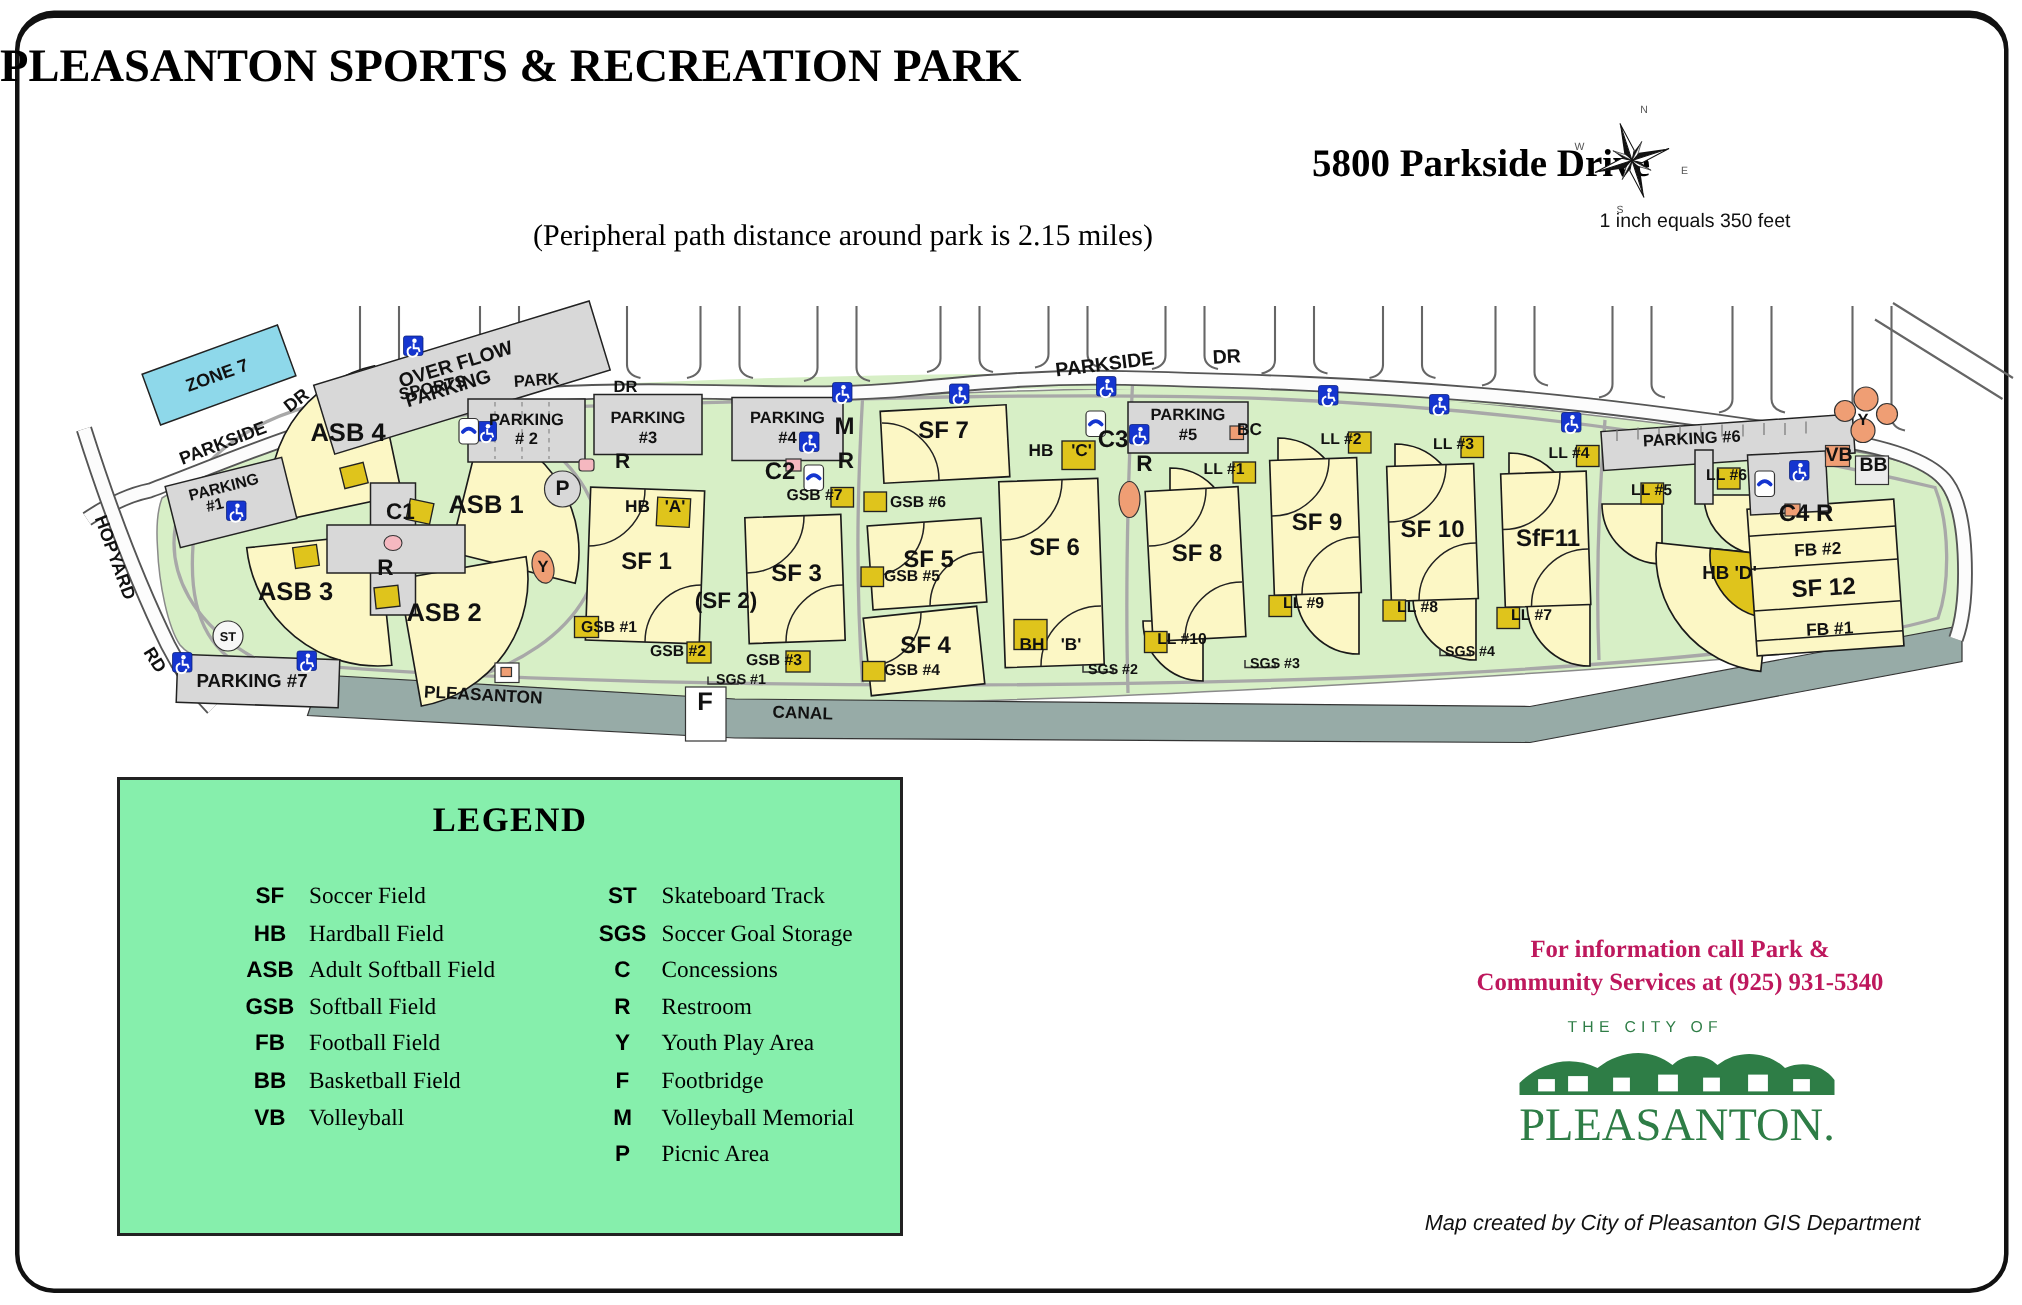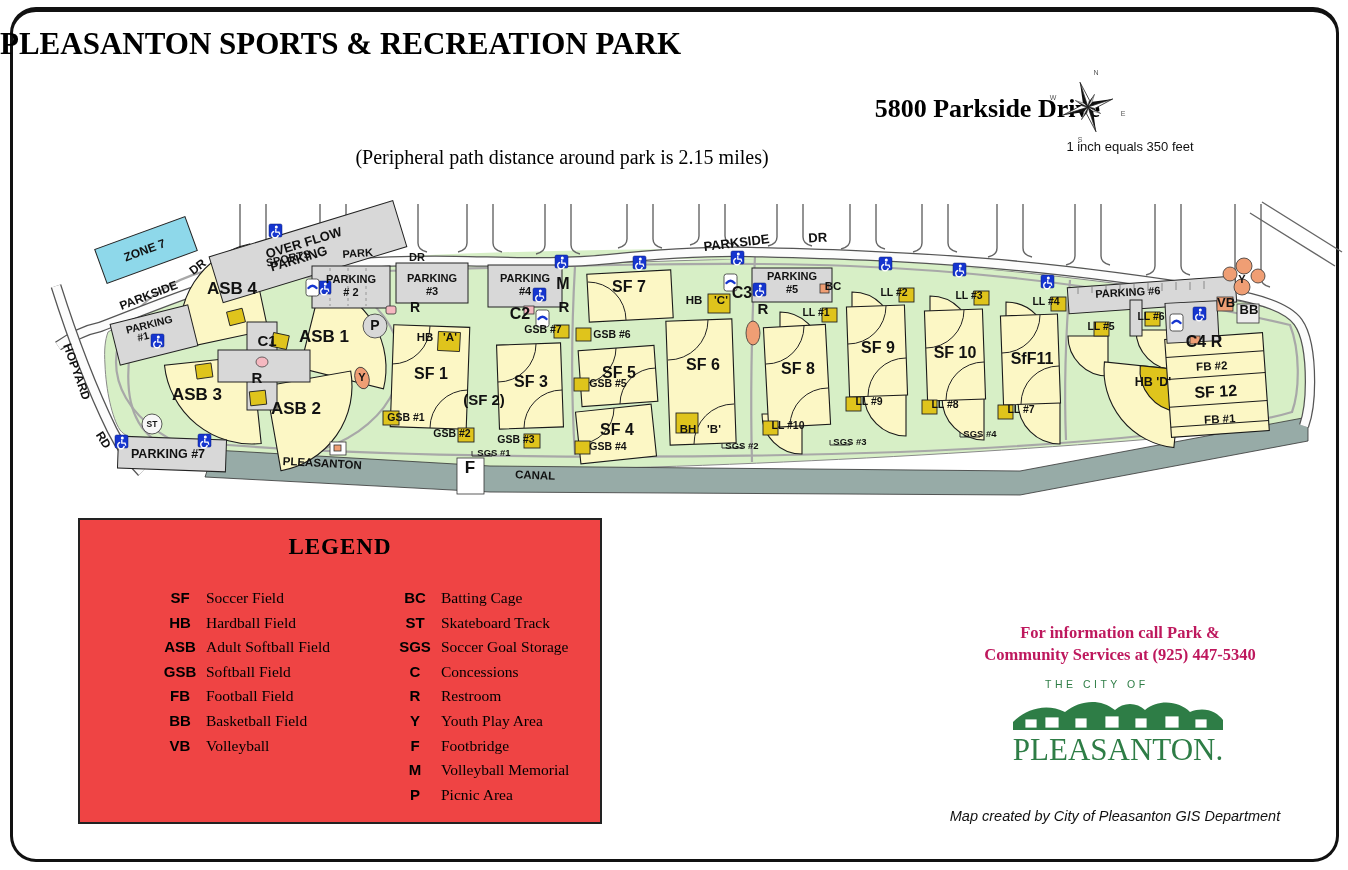--- a/index.html
+++ b/index.html
@@ -11,21 +11,21 @@
          font-family:"Liberation Serif",serif;font-weight:bold;font-size:31px;color:#000;}
   .subtitle{position:absolute;left:0;top:94px;width:1100px;text-align:right;
          font-family:"Liberation Serif",serif;font-weight:bold;font-size:26px;color:#000;}
   .note{position:absolute;left:12px;top:146px;width:1100px;text-align:center;
          font-family:"Liberation Serif",serif;font-size:20px;color:#000;}
   .scale-text{position:absolute;left:1000px;top:139px;width:260px;text-align:center;
          font-size:13px;color:#111;}
   #compass{position:absolute;left:1030px;top:62px;}
   #mapsvg{position:absolute;left:0;top:185px;}
   .ml{font-family:"Liberation Sans",sans-serif;font-weight:bold;fill:#111;text-anchor:middle;}
-  .legend{position:absolute;left:78px;top:518px;width:520px;height:302px;background:#ef4444;
+  .legend{position:absolute;left:78px;top:518px;width:520px;height:302px;background:#86efac;
           border:2px solid #222;}
   .legend-title{margin-top:14px;text-align:center;font-family:"Liberation Serif",serif;
           font-weight:bold;font-size:23px;letter-spacing:1px;color:#000;}
   .lg-cols{display:flex;margin-top:26px;}
   .lg-col{width:50%;}
   .lg-col:first-child{padding-left:74px;}
   .lg-col:last-child{padding-left:24px;}
   .lg-row{line-height:24.6px;white-space:nowrap;}
   .lg-abbr{display:inline-block;width:52px;font-weight:bold;font-size:15px;color:#000;text-align:center;}
   .lg-desc{font-family:"Liberation Serif",serif;font-size:15.5px;color:#000;}
@@ -383,36 +383,35 @@
         <div class="lg-col">
           <div class="lg-row"><span class="lg-abbr">SF</span><span class="lg-desc">Soccer Field</span></div>
           <div class="lg-row"><span class="lg-abbr">HB</span><span class="lg-desc">Hardball Field</span></div>
           <div class="lg-row"><span class="lg-abbr">ASB</span><span class="lg-desc">Adult Softball Field</span></div>
           <div class="lg-row"><span class="lg-abbr">GSB</span><span class="lg-desc">Softball Field</span></div>
           <div class="lg-row"><span class="lg-abbr">FB</span><span class="lg-desc">Football Field</span></div>
           <div class="lg-row"><span class="lg-abbr">BB</span><span class="lg-desc">Basketball Field</span></div>
           <div class="lg-row"><span class="lg-abbr">VB</span><span class="lg-desc">Volleyball</span></div>
         </div>
         <div class="lg-col">
-          <div class="lg-row"><span class="lg-abbr">BC</span><span class="lg-desc">Batting Cage</span></div>
           <div class="lg-row"><span class="lg-abbr">ST</span><span class="lg-desc">Skateboard Track</span></div>
           <div class="lg-row"><span class="lg-abbr">SGS</span><span class="lg-desc">Soccer Goal Storage</span></div>
           <div class="lg-row"><span class="lg-abbr">C</span><span class="lg-desc">Concessions</span></div>
           <div class="lg-row"><span class="lg-abbr">R</span><span class="lg-desc">Restroom</span></div>
           <div class="lg-row"><span class="lg-abbr">Y</span><span class="lg-desc">Youth Play Area</span></div>
           <div class="lg-row"><span class="lg-abbr">F</span><span class="lg-desc">Footbridge</span></div>
           <div class="lg-row"><span class="lg-abbr">M</span><span class="lg-desc">Volleyball Memorial</span></div>
           <div class="lg-row"><span class="lg-abbr">P</span><span class="lg-desc">Picnic Area</span></div>
         </div>
       </div>
   </div>
 
   <div class="info">
     <div>For information call Park &amp;</div>
-    <div>Community Services at (925) 447-5340</div>
+    <div>Community Services at (925) 931-5340</div>
   </div>
 
   <svg id="logo" width="230" height="100" viewBox="0 0 230 100">
     <text x="40" y="16" font-size="10.5" letter-spacing="3.5" fill="#2e7d46" font-family="Liberation Sans, sans-serif">THE CITY OF</text>
     <g>
       <path d="M8,58 L8,50 C20,38 40,30 60,40 C75,28 95,26 110,38 C118,30 132,30 140,38 C155,26 175,30 185,40 C200,34 212,40 218,48 L218,58 Z" fill="#2e7d46"></path>
       <g fill="#fff" stroke="#2e7d46" stroke-width="0.8">
         <rect x="20" y="47" width="12" height="9"></rect>
           <rect x="40" y="45" width="14" height="11"></rect>
         <rect x="70" y="46" width="12" height="10"></rect>

